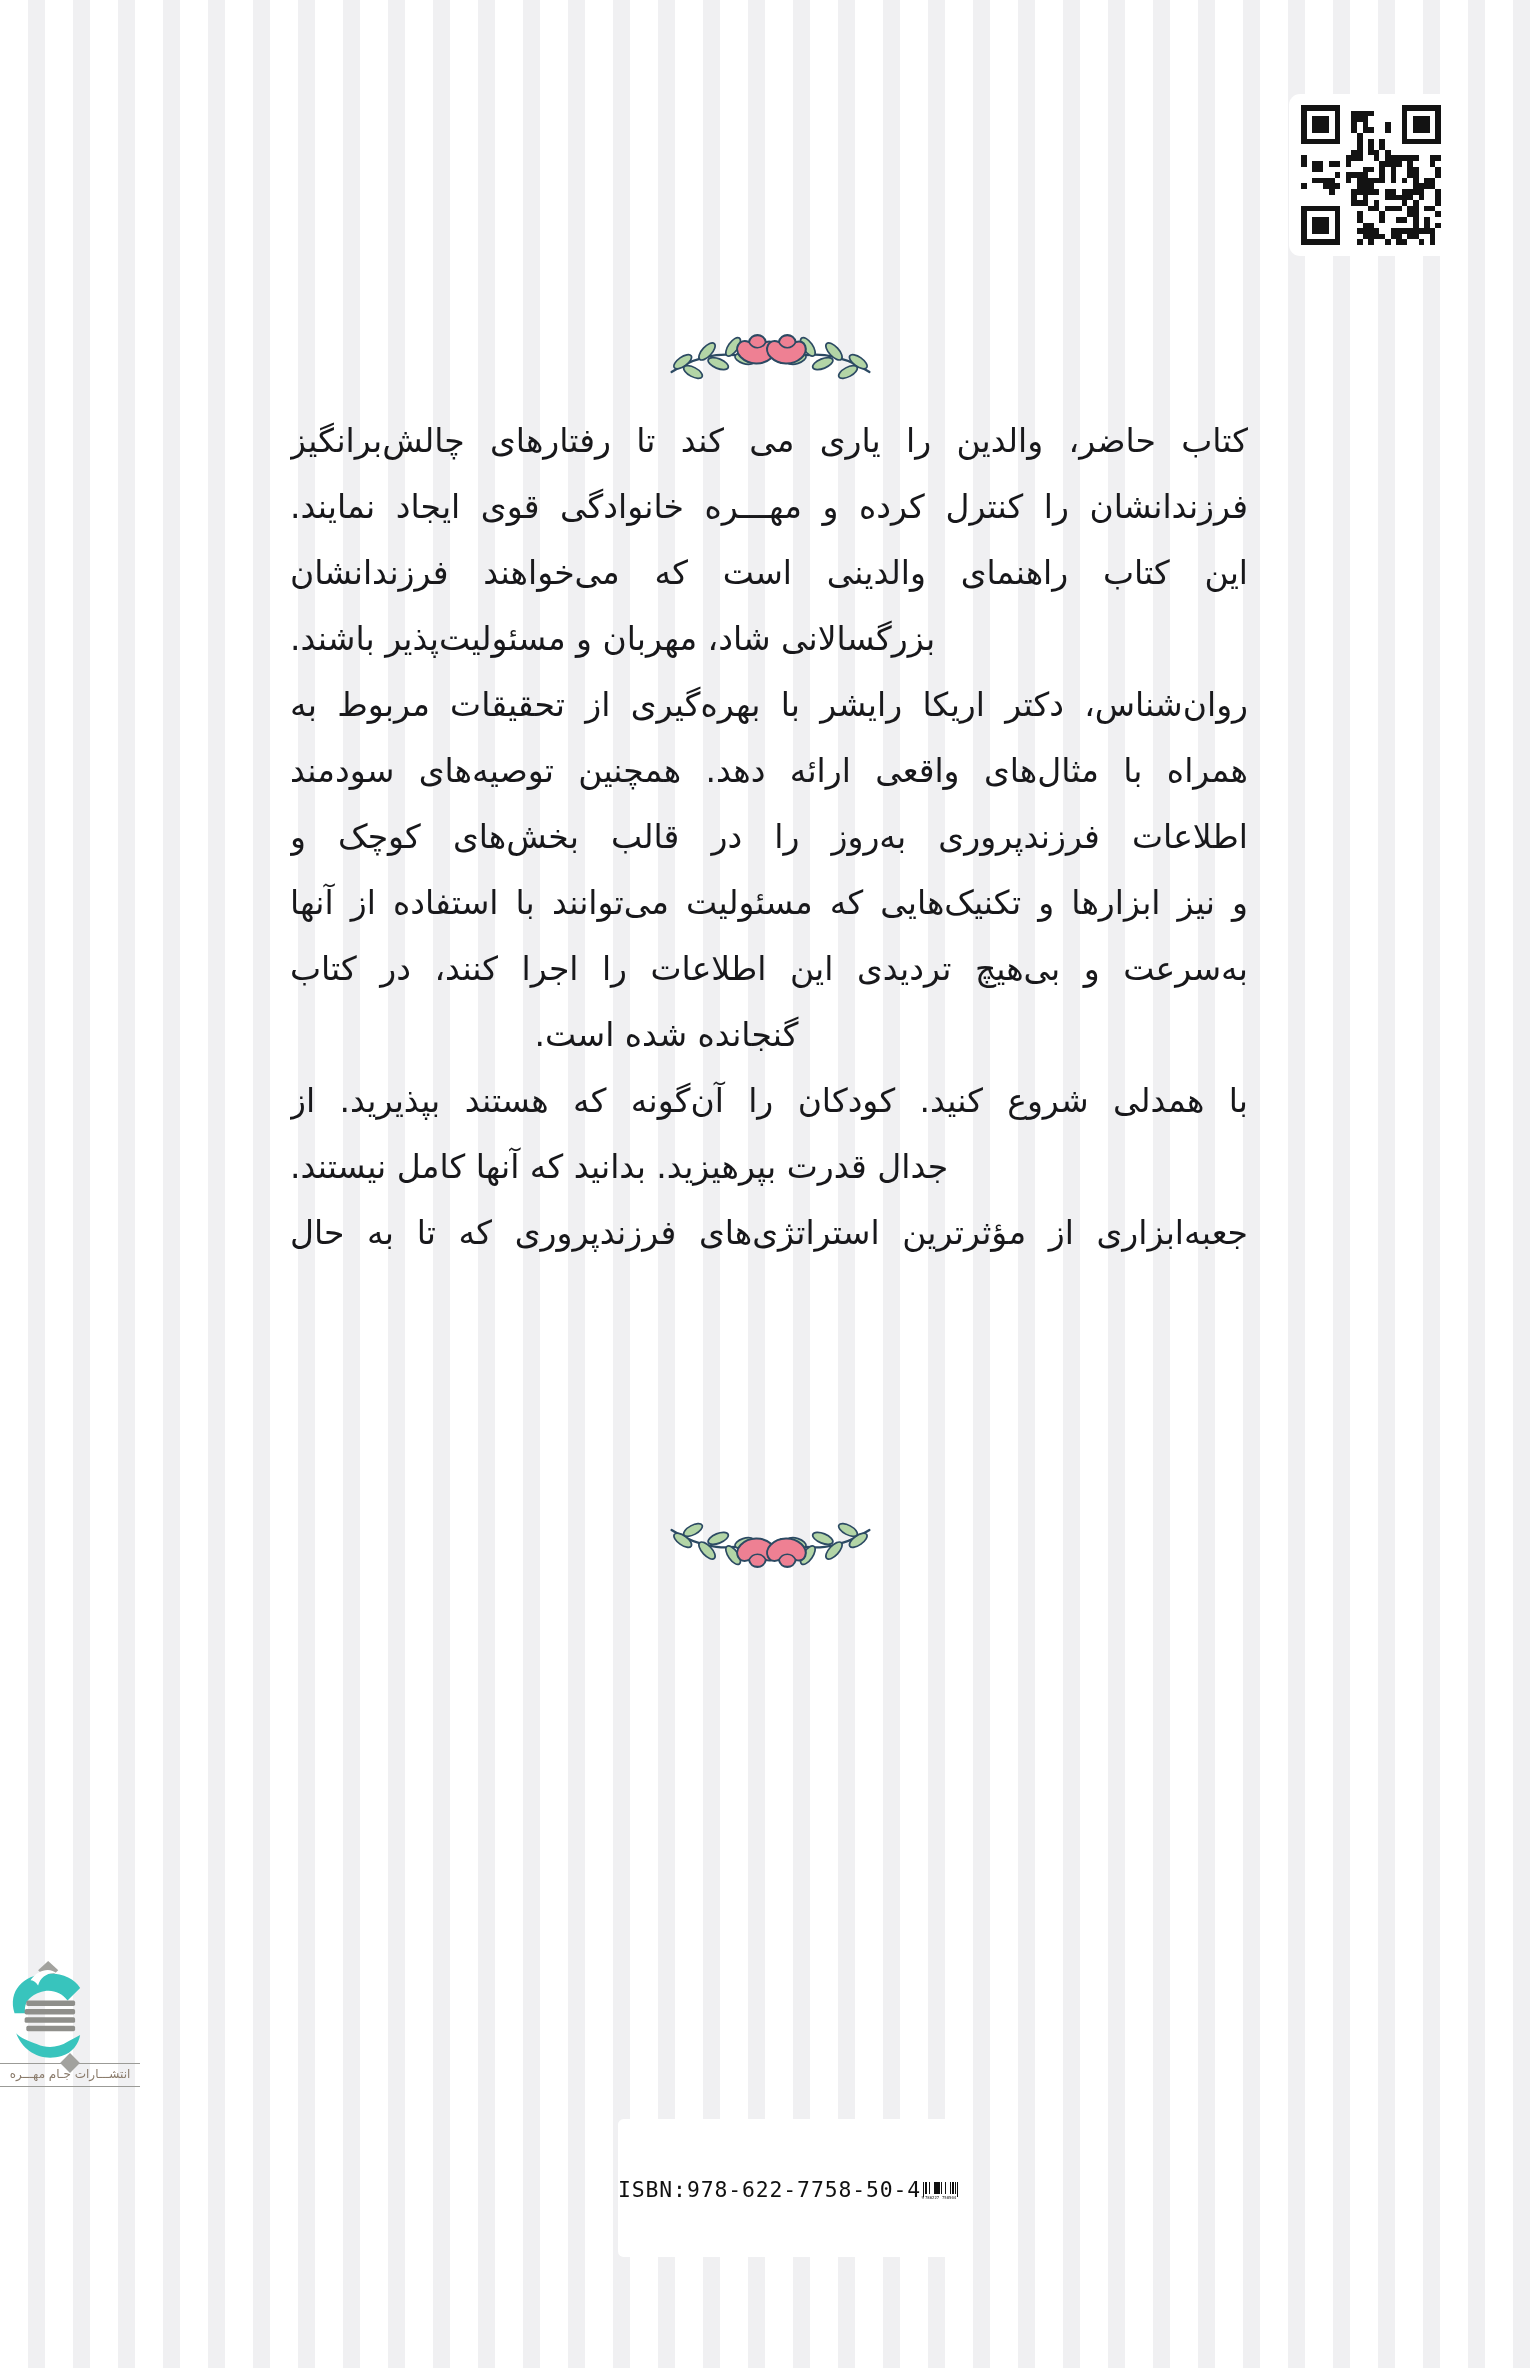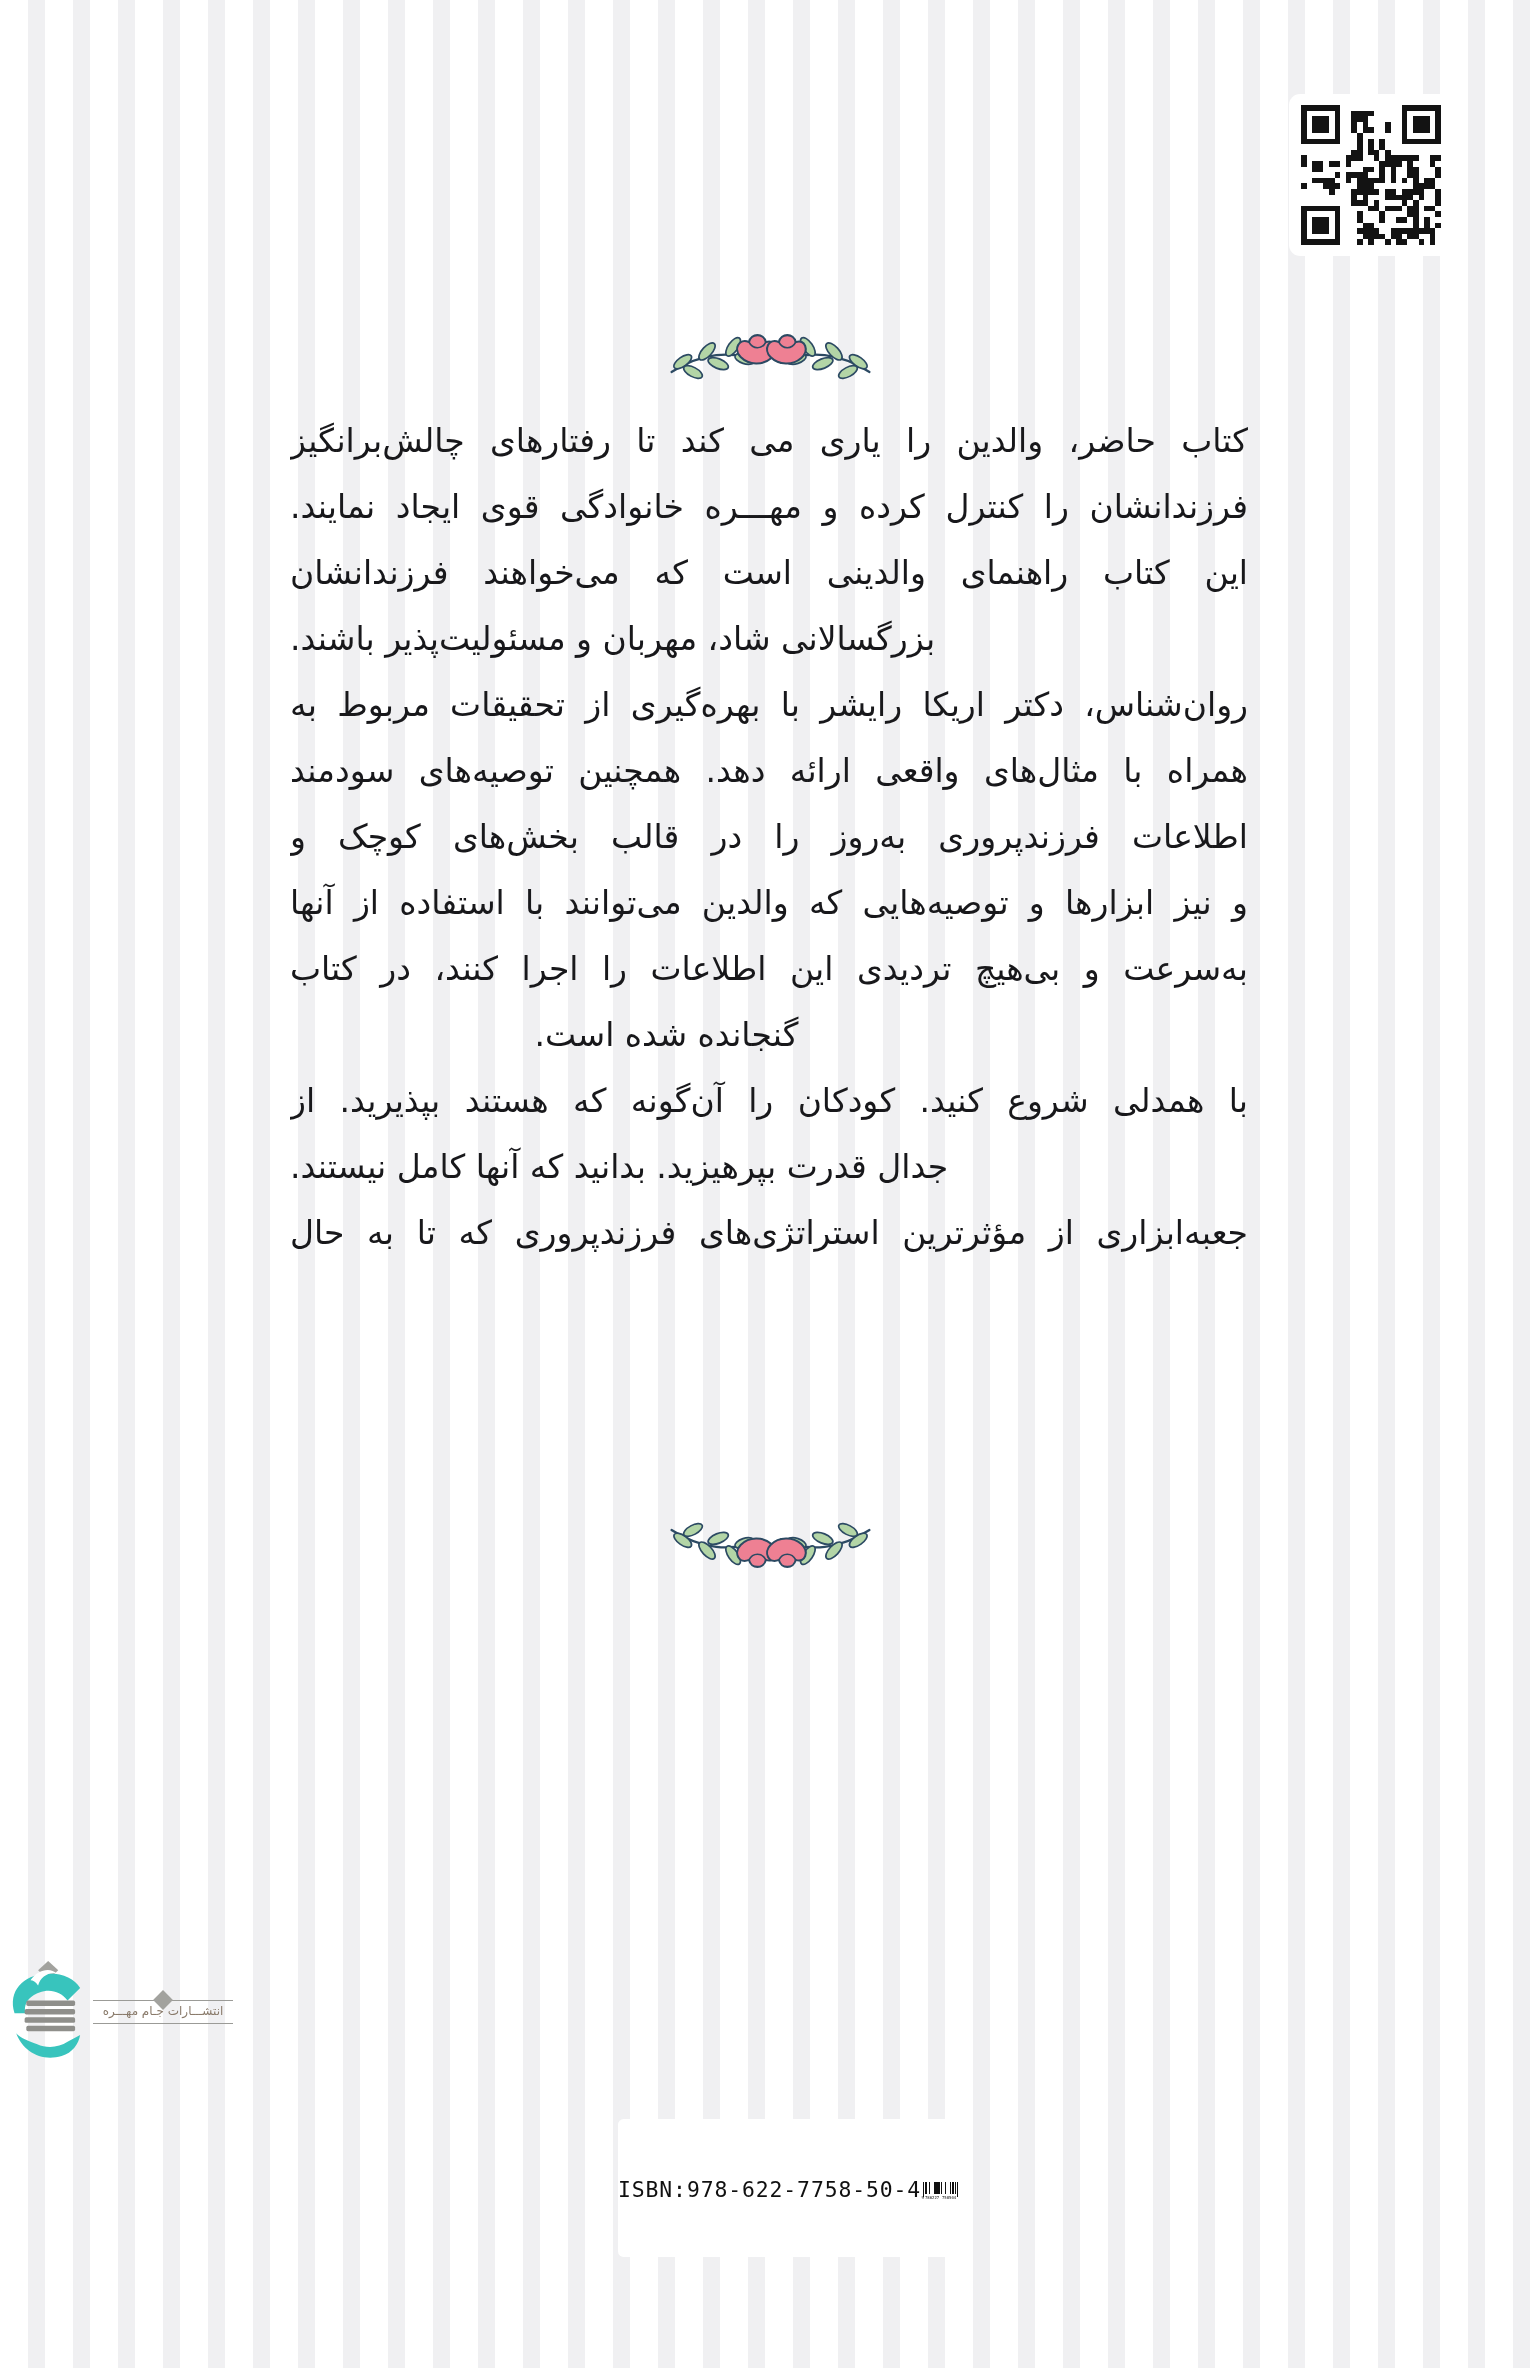--- a/index.html
+++ b/index.html
@@ -29,21 +29,21 @@
     text-align:justify;text-align-last:justify;
     height:66px;overflow:hidden;
   }
   .tline.last-left{text-align-last:left;}
   .tline.center-a{text-align:center;text-align-last:center;margin-right:205px;}
   .tline.center-b{text-align:center;text-align-last:center;margin-right:433px;}
   .book-title-italic{font-style:italic;}
   
   .publisher{
     position:absolute;left:0;right:12px;top:1961px;
-    display:flex;flex-direction:row;align-items:center;
+    display:flex;flex-direction:column;align-items:flex-start;
   }
   .pub-rules{position:relative;width:140px;margin-top:-3.7px;text-align:center;}
   .pub-rules .rule{border-top:1.4px solid #9b9b97;height:0;}
   .pub-diamond{
     position:absolute;top:-7.5px;left:50%;
     width:14px;height:14px;background:#a2a29e;
     transform:translateX(-50%) rotate(45deg);
   }
   .pub-name{
     font-size:12px;color:#8a7b6b;padding:3.7px 0 4.7px;
@@ -293,21 +293,21 @@
   </div>
 
   <div id="text-block" dir="rtl">
     <div class="tline">کتاب حاضر، والدین را یاری می کند تا رفتارهای چالش‌برانگیز</div>
     <div class="tline">فرزندانشان را کنترل کرده و مهـــره خانوادگی قوی ایجاد نمایند.</div>
     <div class="tline">این کتاب راهنمای والدینی است که می‌خواهند فرزندانشان</div>
     <div class="tline last-left">بزرگسالانی شاد، مهربان و مسئولیت‌پذیر باشند.</div>
     <div class="tline">روان‌شناس، دکتر اریکا رایشر با بهره‌گیری از تحقیقات مربوط به</div>
     <div class="tline">همراه با مثال‌های واقعی ارائه دهد. همچنین توصیه‌های سودمند</div>
     <div class="tline">اطلاعات فرزندپروری به‌روز را در قالب بخش‌های کوچک و</div>
-    <div class="tline">و نیز ابزارها و توصیه‌هایی که والدین می‌توانند با استفاده از آنها</div>
+    <div class="tline">و نیز ابزارها و تکنیک‌هایی که مسئولیت می‌توانند با استفاده از آنها</div>
     <div class="tline">به‌سرعت و بی‌هیچ تردیدی این اطلاعات را اجرا کنند، در کتاب</div>
     <div class="tline center-a">گنجانده شده است.</div>
     <div class="tline">با همدلی شروع کنید. کودکان را آن‌گونه که هستند بپذیرید. از</div>
     <div class="tline last-left">جدال قدرت بپرهیزید. بدانید که آنها کامل نیستند.</div>
     <div class="tline">جعبه‌ابزاری از مؤثرترین استراتژی‌های فرزندپروری که تا به حال</div>
   </div>
 
   <div class="ornament bottom">
     <svg width="211" height="60" viewBox="0 0 226 64">
       <g fill="none" stroke="#2c4a63" stroke-width="2.4" stroke-linecap="round">

